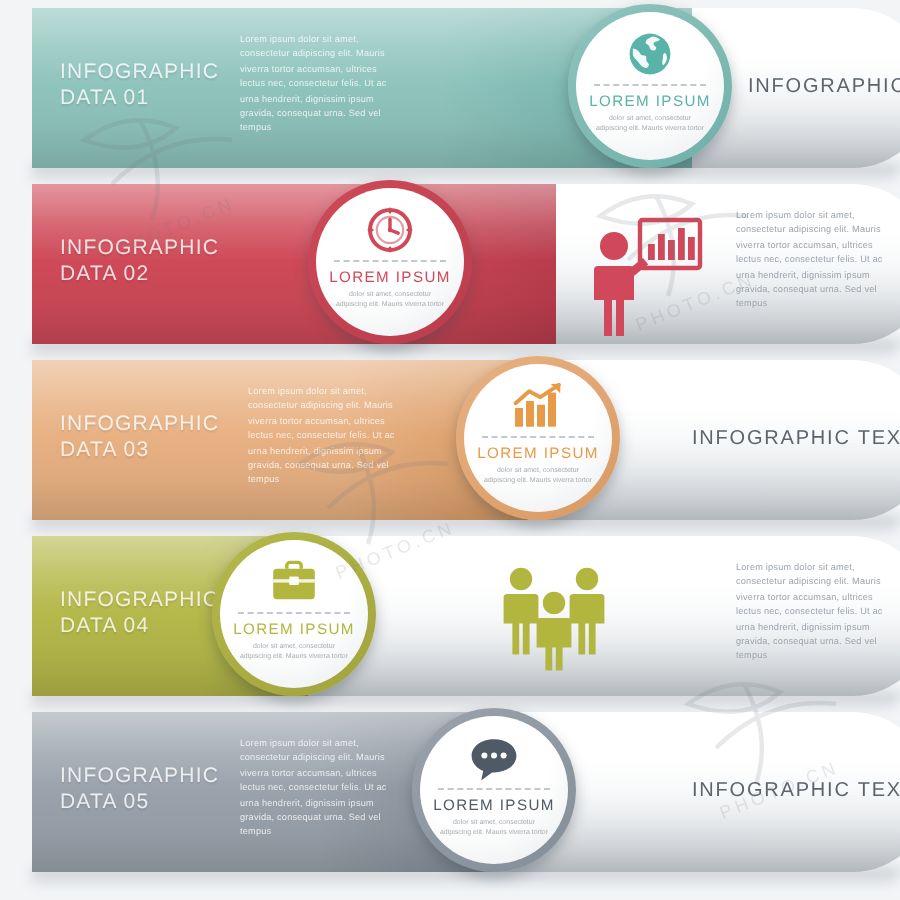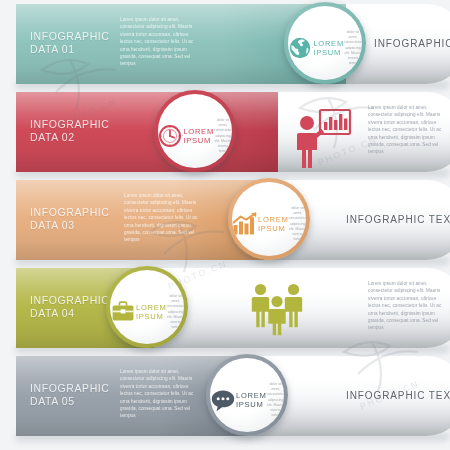--- a/index.html
+++ b/index.html
@@ -124,21 +124,21 @@
   .badge-inner {
     position: absolute;
     left: 4px;
     top: 4px;
     width: 74px;
     height: 74px;
     border-radius: 50%;
     background: radial-gradient(circle at 38% 26%, #ffffff 0%, #ffffff 52%, #f0f2f3 82%, #e3e6e8 100%);
     box-sizing: border-box;
     display: flex;
-    flex-direction: row;
+    flex-direction: column;
     align-items: center;
     justify-content: flex-start;
     padding-top: 9px;
     overflow: hidden;
   }
   .badge-icon {
     height: 24px;
     display: flex;
     align-items: center;
     justify-content: center;

